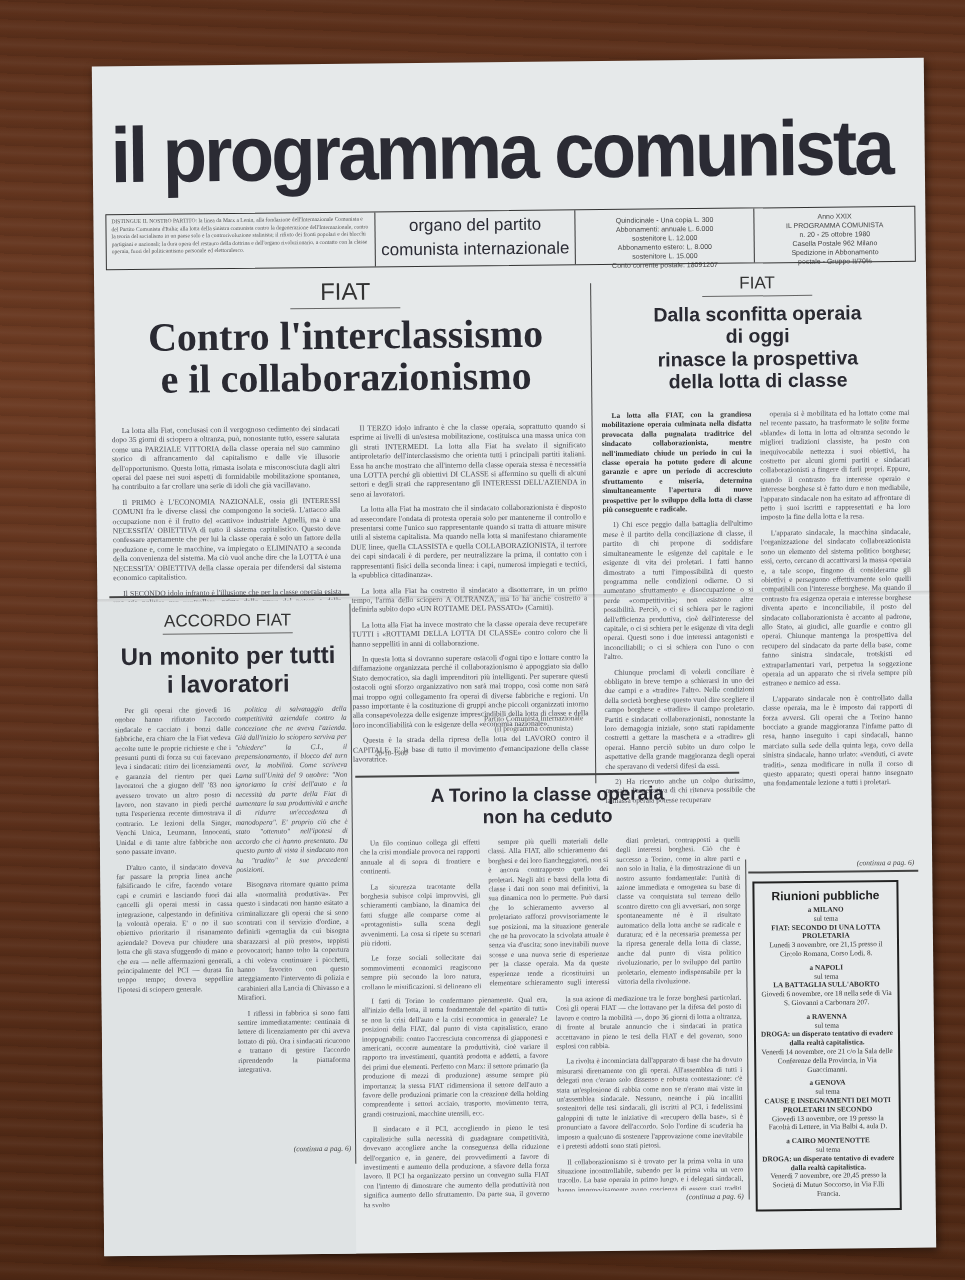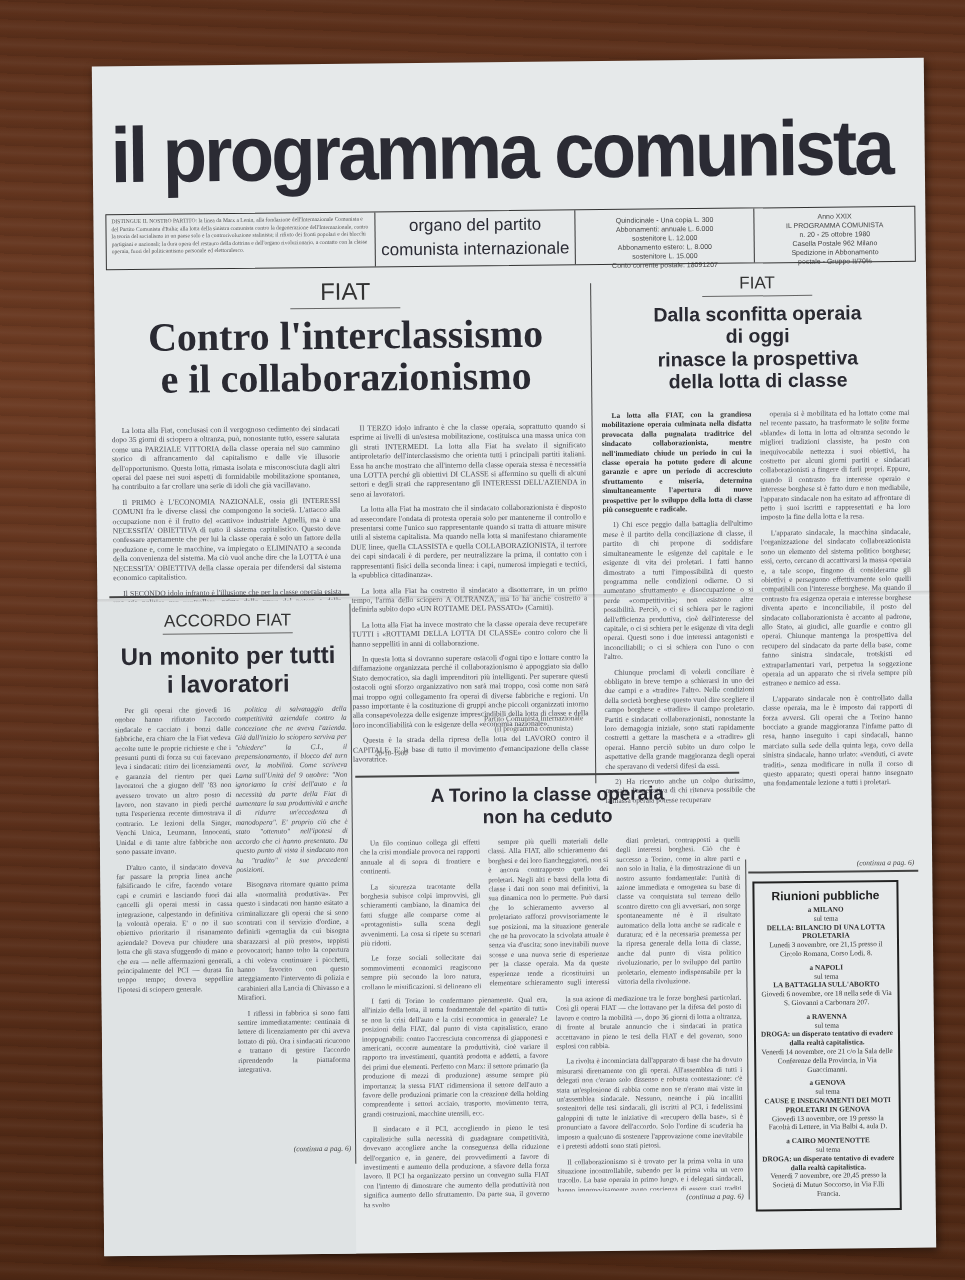--- a/index.html
+++ b/index.html
@@ -203,39 +203,39 @@
   <div class="continua" style="position:absolute; left:454px; top:1132px; width:186px;">(continua a pag. 6)</div>
 
   <div class="col-rule" style="left:645px; top:800px; width:1px; height:340px;"></div>
   <div class="col-rule" style="left:648px; top:812px; width:170px; height:1.5px;"></div>
 
   <div class="riunioni" style="height: 330px; font-size: 7.2px; line-height: 8.8px;">
     <div class="rtitle">Riunioni pubbliche</div>
     <div>
       <div class="city" style="margin-top:0">a MILANO</div>
       <div>sul tema</div>
-      <div class="theme">DELLA: BILANCIO DI UNA LOTTA PROLETARIA</div>
+      <div class="theme">FIAT: SECONDO DI UNA LOTTA PROLETARIA</div>
       <div>Lunedì 3 novembre, ore 21,15 presso il Circolo Romana, Corso Lodi, 8.</div>
     </div>
     <div>
       <div class="city">a NAPOLI</div>
       <div>sul tema</div>
       <div class="theme">LA BATTAGLIA SULL'ABORTO</div>
       <div>Giovedì 6 novembre, ore 18 nella sede di Via S. Giovanni a Carbonara 207.</div>
     </div>
   <div>
         <div class="city">a RAVENNA</div>
         <div>sul tema</div>
         <div class="theme">DROGA: un disperato tentativo di evadere dalla realtà capitalistica.</div>
         <div>Venerdì 14 novembre, ore 21 c/o la Sala delle Conferenze della Provincia, in Via Guaccimanni.</div>
       </div>
       <div>
         <div class="city">a GENOVA</div>
         <div>sul tema</div>
-        <div class="theme">CAUSE E INSEGNAMENTI DEI MOTI PROLETARI IN GENOVA</div>
+        <div class="theme">CAUSE E INSEGNAMENTI DEI MOTI PROLETARI IN SECONDO</div>
         <div>Giovedì 13 novembre, ore 19 presso la Facoltà di Lettere, in Via Balbi 4, aula D.</div>
       </div>
       <div>
         <div class="city">a CAIRO MONTENOTTE</div>
         <div>sul tema</div>
         <div class="theme">DROGA: un disperato tentativo di evadere dalla realtà capitalistica.</div>
         <div>Venerdì 7 novembre, ore 20,45 presso la Società di Mutuo Soccorso, in Via F.lli Francia.</div>
       </div>
     </div>
 

